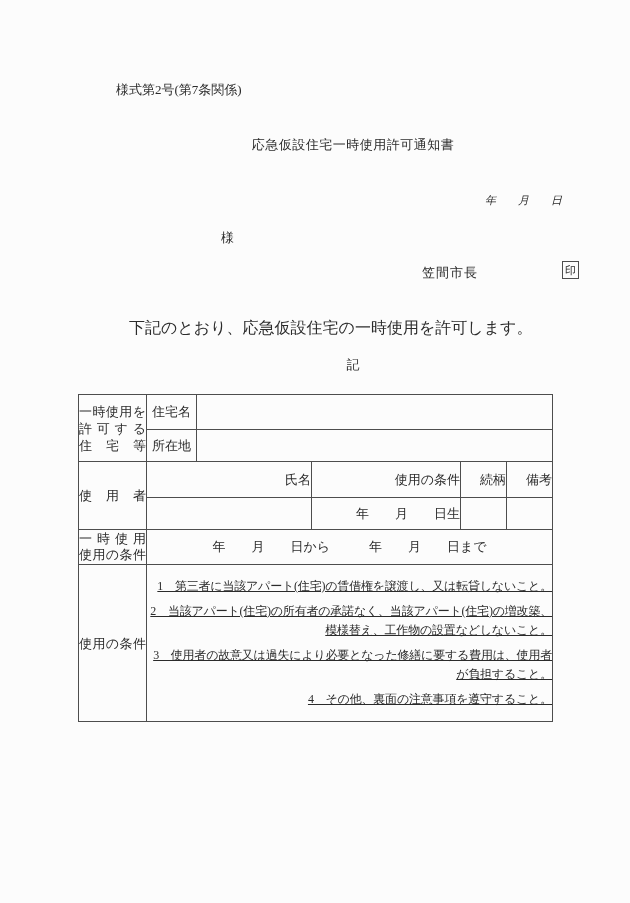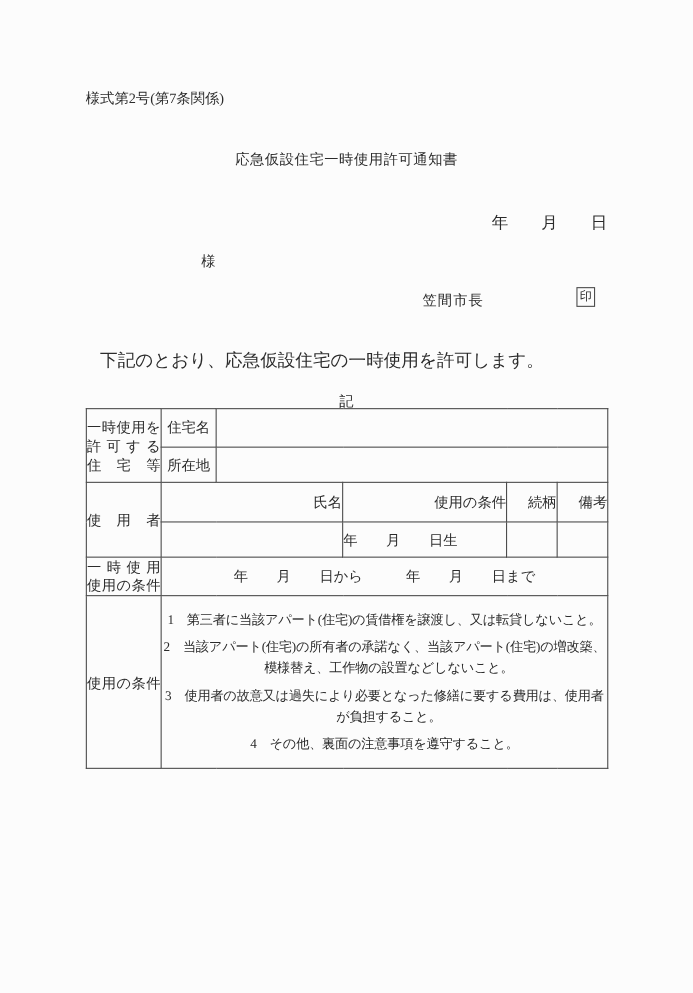--- a/index.html
+++ b/index.html
@@ -3,50 +3,50 @@
 <meta charset="utf-8">
 <style>
   html, body { margin: 0; padding: 0; }
   body {
     width: 630px; height: 903px;
     background: #fcfcfc;
     position: relative;
     font-family: "Liberation Serif", "DejaVu Serif", serif;
     color: #2b2b2b;
   }
-  .abs { position: absolute; }
+  .abs { position: absolute; margin-left: 38px; }
   .form-number { left: 78px; top: 81px; font-size: 13px; }
   .doc-title { left: 0; width: 630px; top: 136px; text-align: center; font-size: 13px; letter-spacing: 0.5px; }
-  .date-line { left: 447px; top: 193px; font-size: 15px; }
+  .date-line { left: 447px; top: 193px; font-size: 11px; font-style: italic; }
   .recipient { left: 183px; top: 229px; font-size: 13px; }
   .issuer { left: 384px; top: 264px; font-size: 13px; letter-spacing: 1px; }
   .seal-box {
     left: 524px; top: 261px; width: 15px; height: 16px;
     border: 1px solid #4d4d4d; font-size: 11px; line-height: 16px; text-align: center;
   }
   .body-text { left: 78px; top: 318px; font-size: 16px; text-indent: 13px; }
   .ki-marker { left: 0; width: 630px; top: 356px; text-align: center; font-size: 13px; }
 
   table.form-table {
-    position: absolute; left: 78px; top: 371px;
+    position: absolute; left: 78px; top: 394px;
     width: 474px; border-collapse: collapse; table-layout: fixed;
   }
   .form-table td {
     border: 1px solid #4d4d4d;
     font-size: 13px; padding: 0; vertical-align: middle;
     overflow: hidden;
   }
   .hcell { padding: 0 3px; }
   .jline { text-align: justify; text-align-last: justify; line-height: 17px; }
   .jline2 { text-align: justify; text-align-last: justify; line-height: 16px; }
   .subhead { text-align: center; margin-left: 40px; }
   .center { text-align: right; }
-  .birth-value { padding-right: 5px; margin-top: 36px; }
+  .birth-value { text-align: right; padding-right: 5px; margin-top: 36px; }
   .period-value { text-align: center; padding-left: 52px; }
-  .cond-cell { padding: 8px 4px 8px 11px; text-align: center; }
+  .cond-cell { padding: 8px 4px 8px 11px; text-align: right; text-decoration: underline; }
   .cond-item {
     font-size: 12px; line-height: 19px; margin: 6px 0;
     padding-left: 8px; text-indent: -8px; letter-spacing: -0.2px;
   }
 </style>
 </head>
 <body>
 
 <div class="abs form-number">様式第2号(第7条関係)</div>
 

